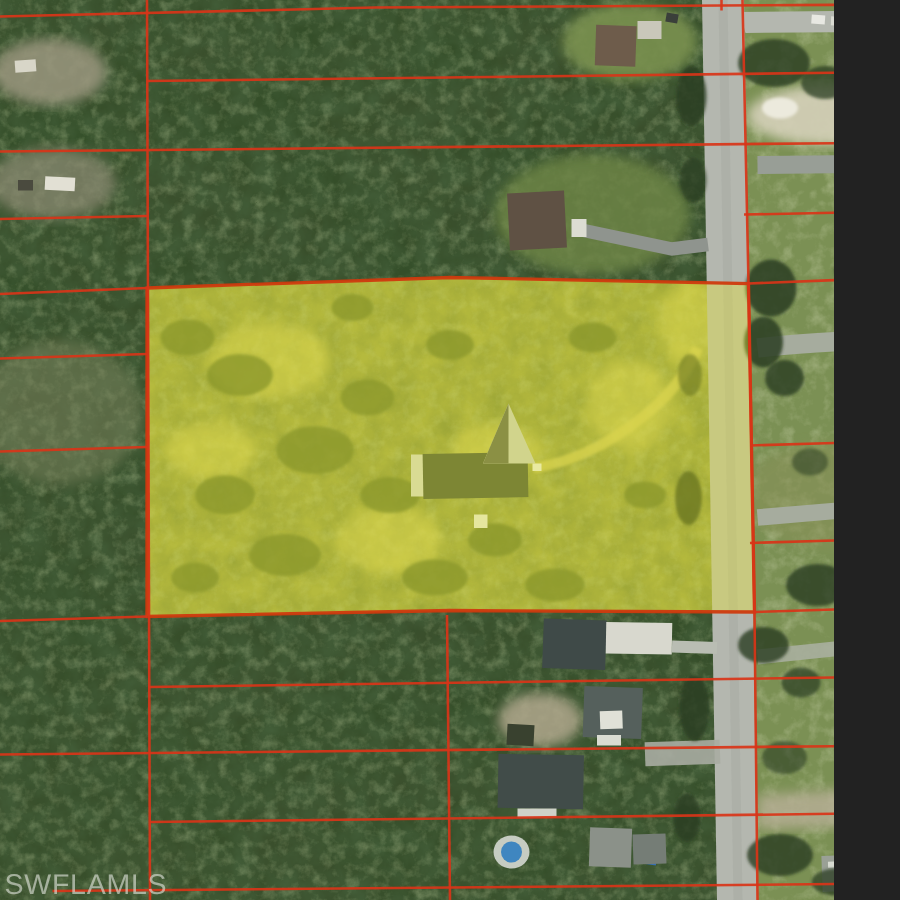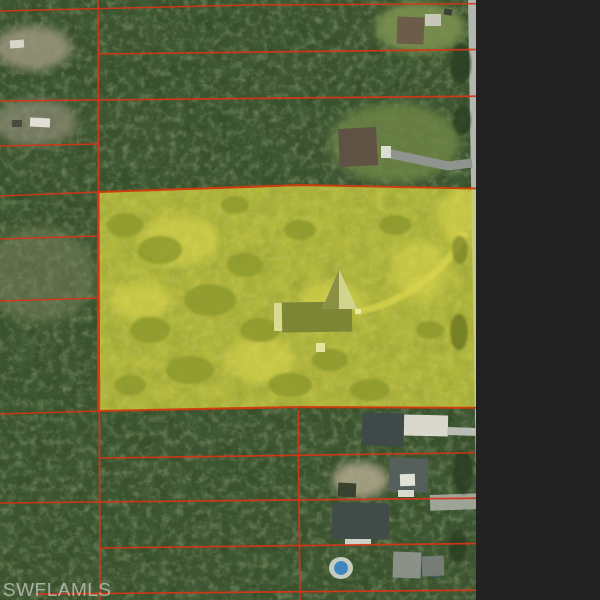--- a/index.html
+++ b/index.html
@@ -1,16 +1,16 @@
 <!DOCTYPE html>
 <html><head>
 <meta charset="utf-8">
 <style>
   html,body{margin:0;padding:0;background:#222;}
-  #stage{position:relative;width:476px;height:600px;overflow:hidden;
+  #stage{position:relative;width:556px;height:600px;overflow:hidden;
          font-family:"Liberation Sans",sans-serif;text-align:right;}
   svg{display:block}
 </style>
 </head>
 <body>
 
 <div id="stage">
 <svg width="600" height="600" viewBox="0 0 600 600">
   <defs>
     <filter id="fDark" x="-5%" y="-5%" width="110%" height="110%">

